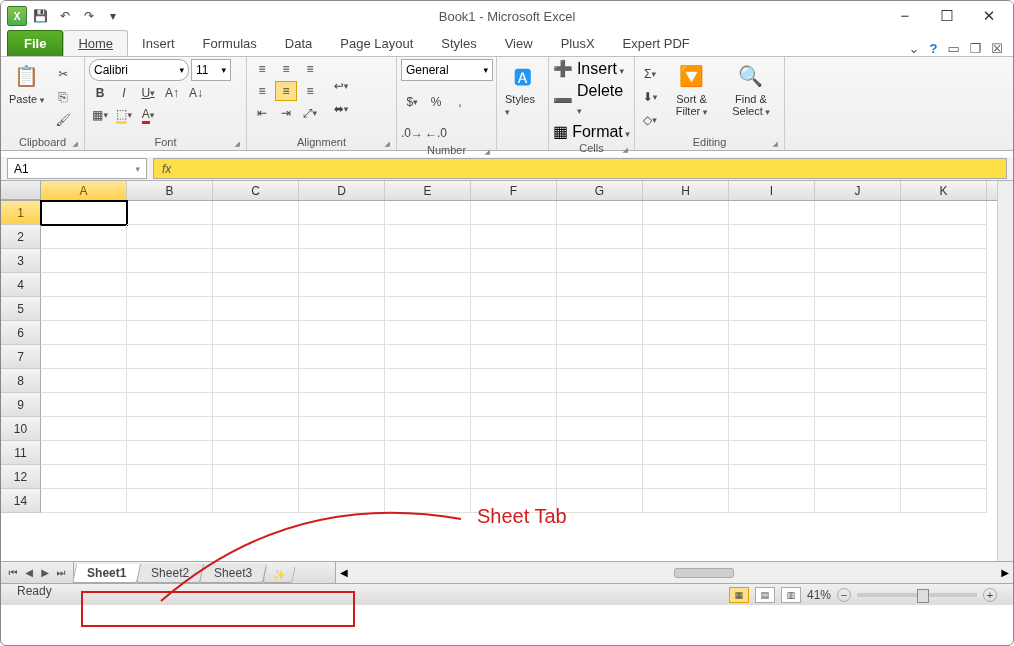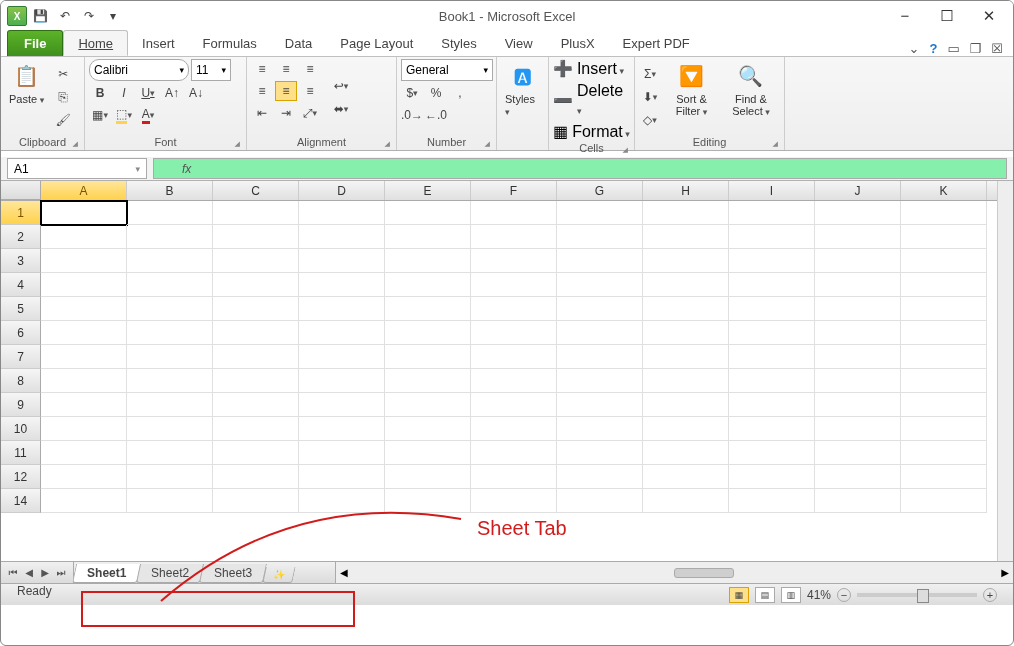--- a/index.html
+++ b/index.html
@@ -34,21 +34,21 @@
 .mini-btn.selected { background: #ffe08a; border: 1px solid #d9a400; }
 .font-combo { height: 22px; border: 1px solid #aaa; background: #fff; font-size: 12px; padding: 0 4px; display: flex; align-items: center; justify-content: space-between; }
 .font-combo.name { width: 100px; border-radius: 10px; }
 .font-combo.size { width: 40px; }
 .align-grid { display:grid; grid-template-columns: repeat(3,22px); grid-template-rows: repeat(3,20px); gap:2px; }
 .dropdown-arr::after { content: " ▾"; font-size: 9px; color: #555; }
 
 
 .formula-bar { height: 24px; border-bottom: 1px solid #b0b0b0; display: flex; background: #f3f3f3; margin-top:6px; }
 .name-box { width: 140px; border: 1px solid #aaa; background: #fff; margin: 1px 0 1px 6px; display: flex; align-items: center; padding: 0 6px; font-size: 12px; justify-content: space-between; }
-.fx-area { flex: 1; border: 1px solid #aaa; background: #86efac; margin: 1px 6px 1px 6px; display: flex; align-items: center; font-size: 12px; padding-left: 20px; }
+.fx-area { flex: 1; border: 1px solid #aaa; background: #fde047; margin: 1px 6px 1px 6px; display: flex; align-items: center; font-size: 12px; }
 .fx-label { font-style: italic; padding: 0 8px; color: #555; }
 
 
 .grid-wrap { position: relative; height: 380px; }
 .col-headers { display: flex; height: 20px; background: linear-gradient(#f5f5f5,#e0e0e0); border-bottom: 1px solid #aaa; }
 .corner { width: 40px; border-right: 1px solid #aaa; background: linear-gradient(#f0f0f0,#dcdcdc); border-bottom:1px solid #aaa;}
 .col-h { width: 86px; border-right: 1px solid #ccc; text-align: center; font-size: 12px; color: #333; line-height: 20px; }
 .col-h.active { background: linear-gradient(#ffe699,#ffd24d); color: #7a5200; }
 .rows { }
 .row { display: flex; height: 24px; }
@@ -187,21 +187,21 @@
       </div>
       <div class="mini-col">
         <div class="mini-btn dropdown-arr" style="width:32px;">↩</div>
         <div class="mini-btn dropdown-arr" style="width:32px;">⬌</div>
       </div>
     </div>
     <div class="group-label">Alignment</div>
   </div>
 
   <div class="ribbon-group" style="width:100px;">
-    <div class="group-body" style="flex-direction:column; gap:2px;">
+    <div class="group-body" style="flex-direction:column; gap:11px;">
       <div class="font-combo" style="width:92px;">
           <span>General</span>
           <span style="font-size:9px;">▾</span>
         </div>
       <div style="display:flex; gap:2px;">
         <div class="mini-btn dropdown-arr">$</div>
         <div class="mini-btn">%</div>
         <div class="mini-btn">,</div>
       </div>
       <div style="display:flex; gap:2px;">
@@ -505,13 +505,13 @@
     <span style="border:1px solid #aaa; border-radius:50%; width:14px; height:14px; display:inline-flex; align-items:center; justify-content:center; font-size:11px;">−</span>
     <div class="zoom-slider"></div>
     <span style="border:1px solid #aaa; border-radius:50%; width:14px; height:14px; display:inline-flex; align-items:center; justify-content:center; font-size:11px;">+</span>
   </div>
 </div>
 
 <div class="annotation-box" style="left:80px; top:590px; width:274px; height:36px;"></div>
 <svg class="annotation-curve" style="left:150px; top:508px; width:320px; height:100px;">
   <path d="M 10 92 Q 140 -20 310 10" stroke="#d21b1b" stroke-width="2" fill="none"></path>
 </svg>
-<div class="annotation-text" style="left:476px; top:516px;text-align:center;">Sheet Tab</div>
+<div class="annotation-text" style="left:476px; top:504px;text-align:center;">Sheet Tab</div>
 
 </body></html>

